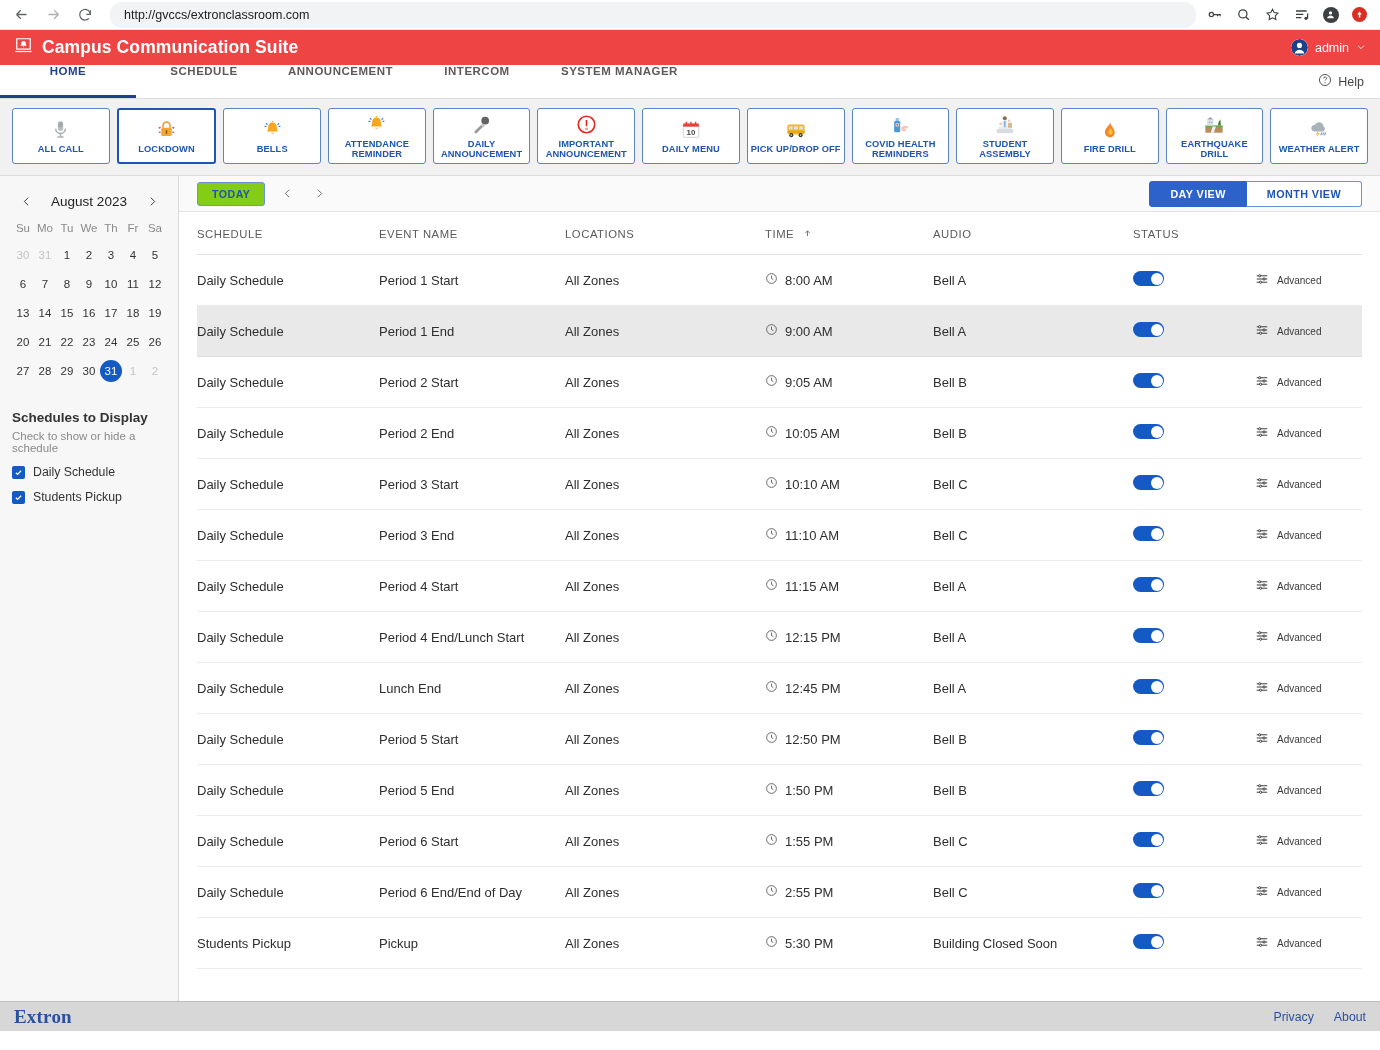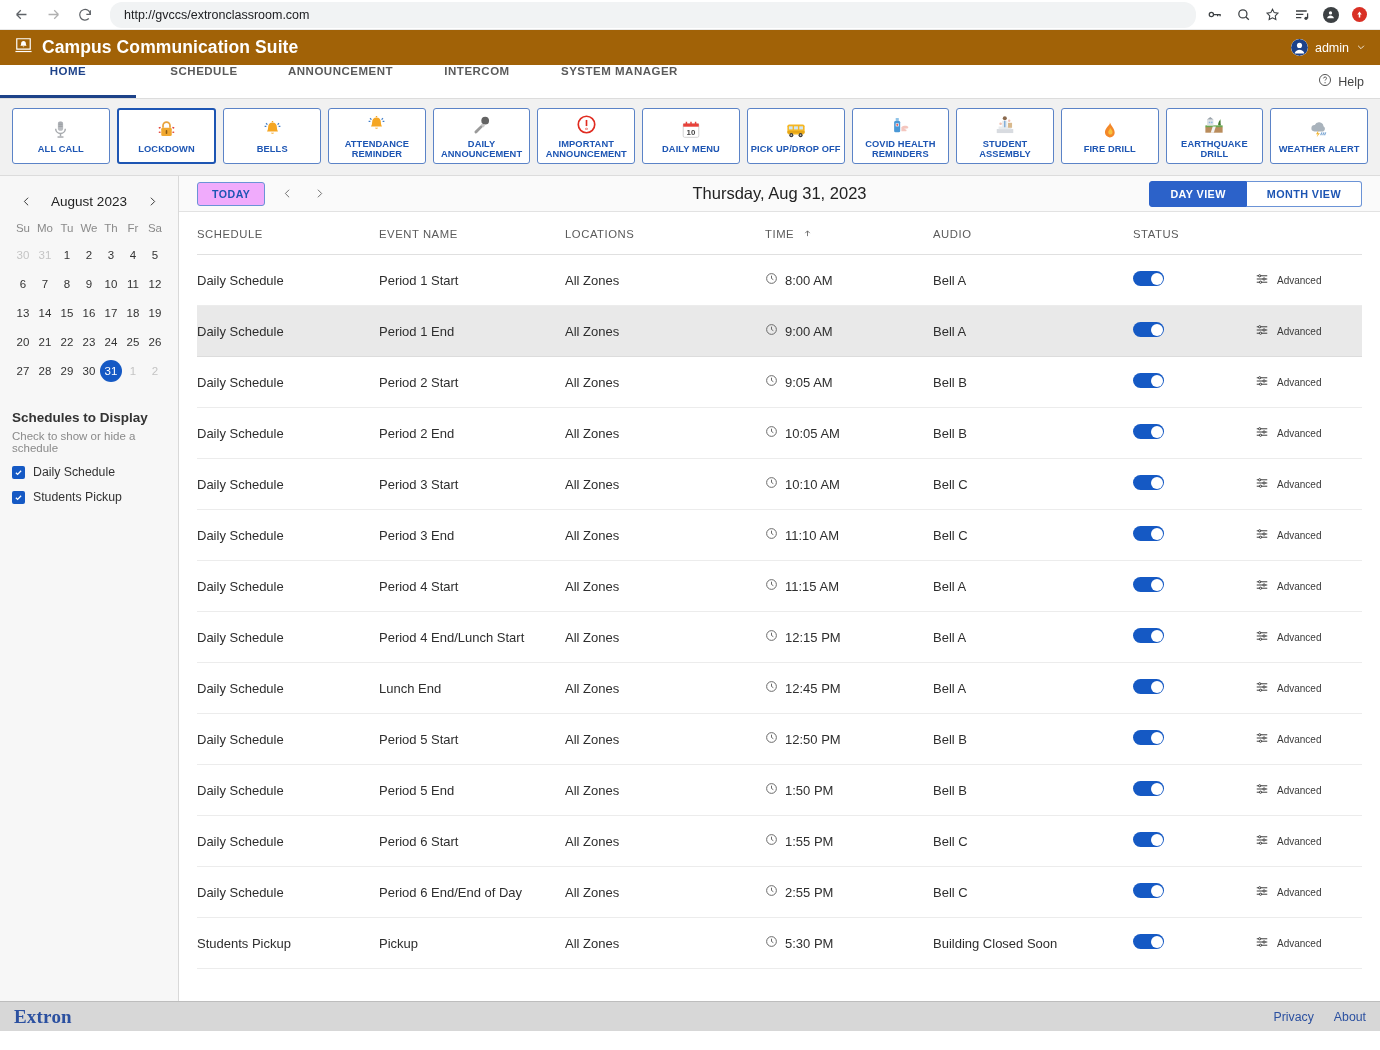--- a/index.html
+++ b/index.html
@@ -37,21 +37,21 @@
     width: 16px; height: 16px; border-radius: 50%;
     background: #3c4043; display:flex; align-items:center; justify-content:center;
   }
   .update-dot {
     width: 15px; height: 15px; border-radius: 50%;
     background: #d93025; display:flex;align-items:center;justify-content:center;
   }
 
   
   .app-header {
-    height: 35px; background: #a16207;
+    height: 35px; background: #ef4444;
     display: flex; align-items: center;
     padding: 0 14px; color: #fff;
     justify-content: space-between;
   }
   .brand { display: flex; align-items: center; gap: 9px; }
   .brand-title { font-size: 17.5px; font-weight: 600; letter-spacing: .1px; }
   .user-chip { display: flex; align-items: center; gap: 7px; font-size: 12.5px; }
   .user-avatar {
     width: 17px; height: 17px; border-radius: 50%;
     background: #fff; position: relative; overflow:hidden;
@@ -141,21 +141,21 @@
   .main { flex: 1 1 auto; background: #fff; display: flex; flex-direction: column; }
   .date-bar {
     height: 36px; background: #fafafa;
     border-bottom: 1px solid #e2e2e2;
     display: flex; align-items: center; padding: 0 18px;
     position: relative;
   }
   .today-btn {
     border: 1px solid #6b93d6; border-radius: 3px;
     color: #1d55b3; font-size: 10.6px; font-weight: 700; letter-spacing: .5px;
-    padding: 5px 14px; background: #f0abfc;
+    padding: 5px 14px; background: #84cc16;
   }
   .date-arrow { width: 24px; height: 24px; display:flex;align-items:center;justify-content:center; color:#666; }
   .date-title {
     position: absolute; left: 0; right: 0; text-align: center;
     font-size: 16.5px; color: #222; pointer-events: none;
   }
   .view-toggle { margin-left: auto; display: flex; z-index: 2; }
   .vbtn {
     font-size: 10.8px; font-weight: 700; letter-spacing: .4px;
     padding: 6px 20px; border: 1px solid #6b93d6; background: #fff; color: #1d55b3;
@@ -600,21 +600,20 @@
       <span class="date-arrow" style="margin-left:10px">
         <svg width="13" height="13" viewBox="0 0 24 24" fill="none" stroke="currentColor" stroke-width="1.7">
             <path d="M15 5l-7 7 7 7"></path>
           </svg>
       </span>
       <span class="date-arrow" style="margin-left:8px">
         <svg width="13" height="13" viewBox="0 0 24 24" fill="none" stroke="currentColor" stroke-width="1.7">
             <path d="M9 5l7 7-7 7"></path>
           </svg>
       </span>
-      <span class="date-title">Thursday, Aug 31, 2023</span>
       <div class="view-toggle">
         <button class="vbtn active">DAY VIEW</button>
         <button class="vbtn">MONTH VIEW</button>
       </div>
     </div>
 
     <div class="table-wrap">
       <table class="grid">
         <colgroup>
           <col class="c1">

